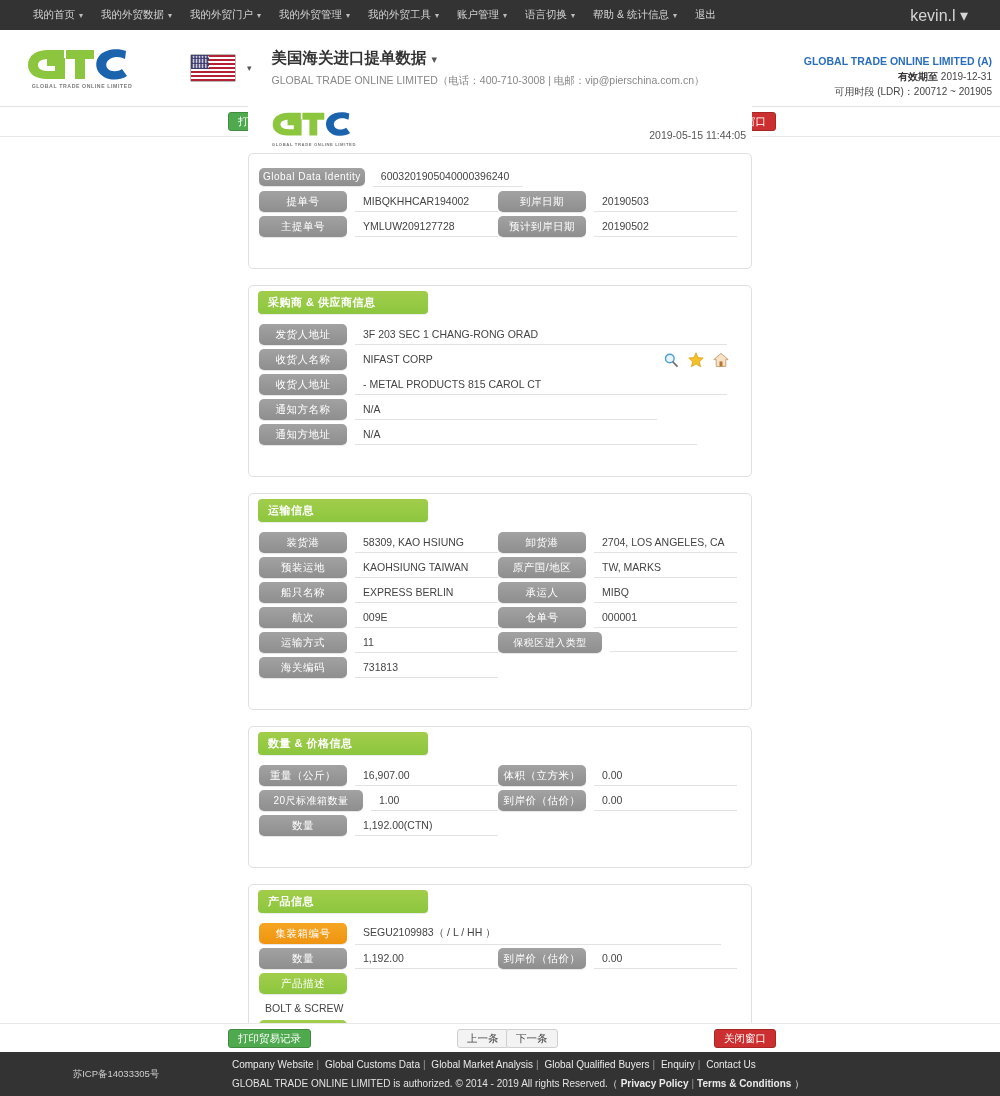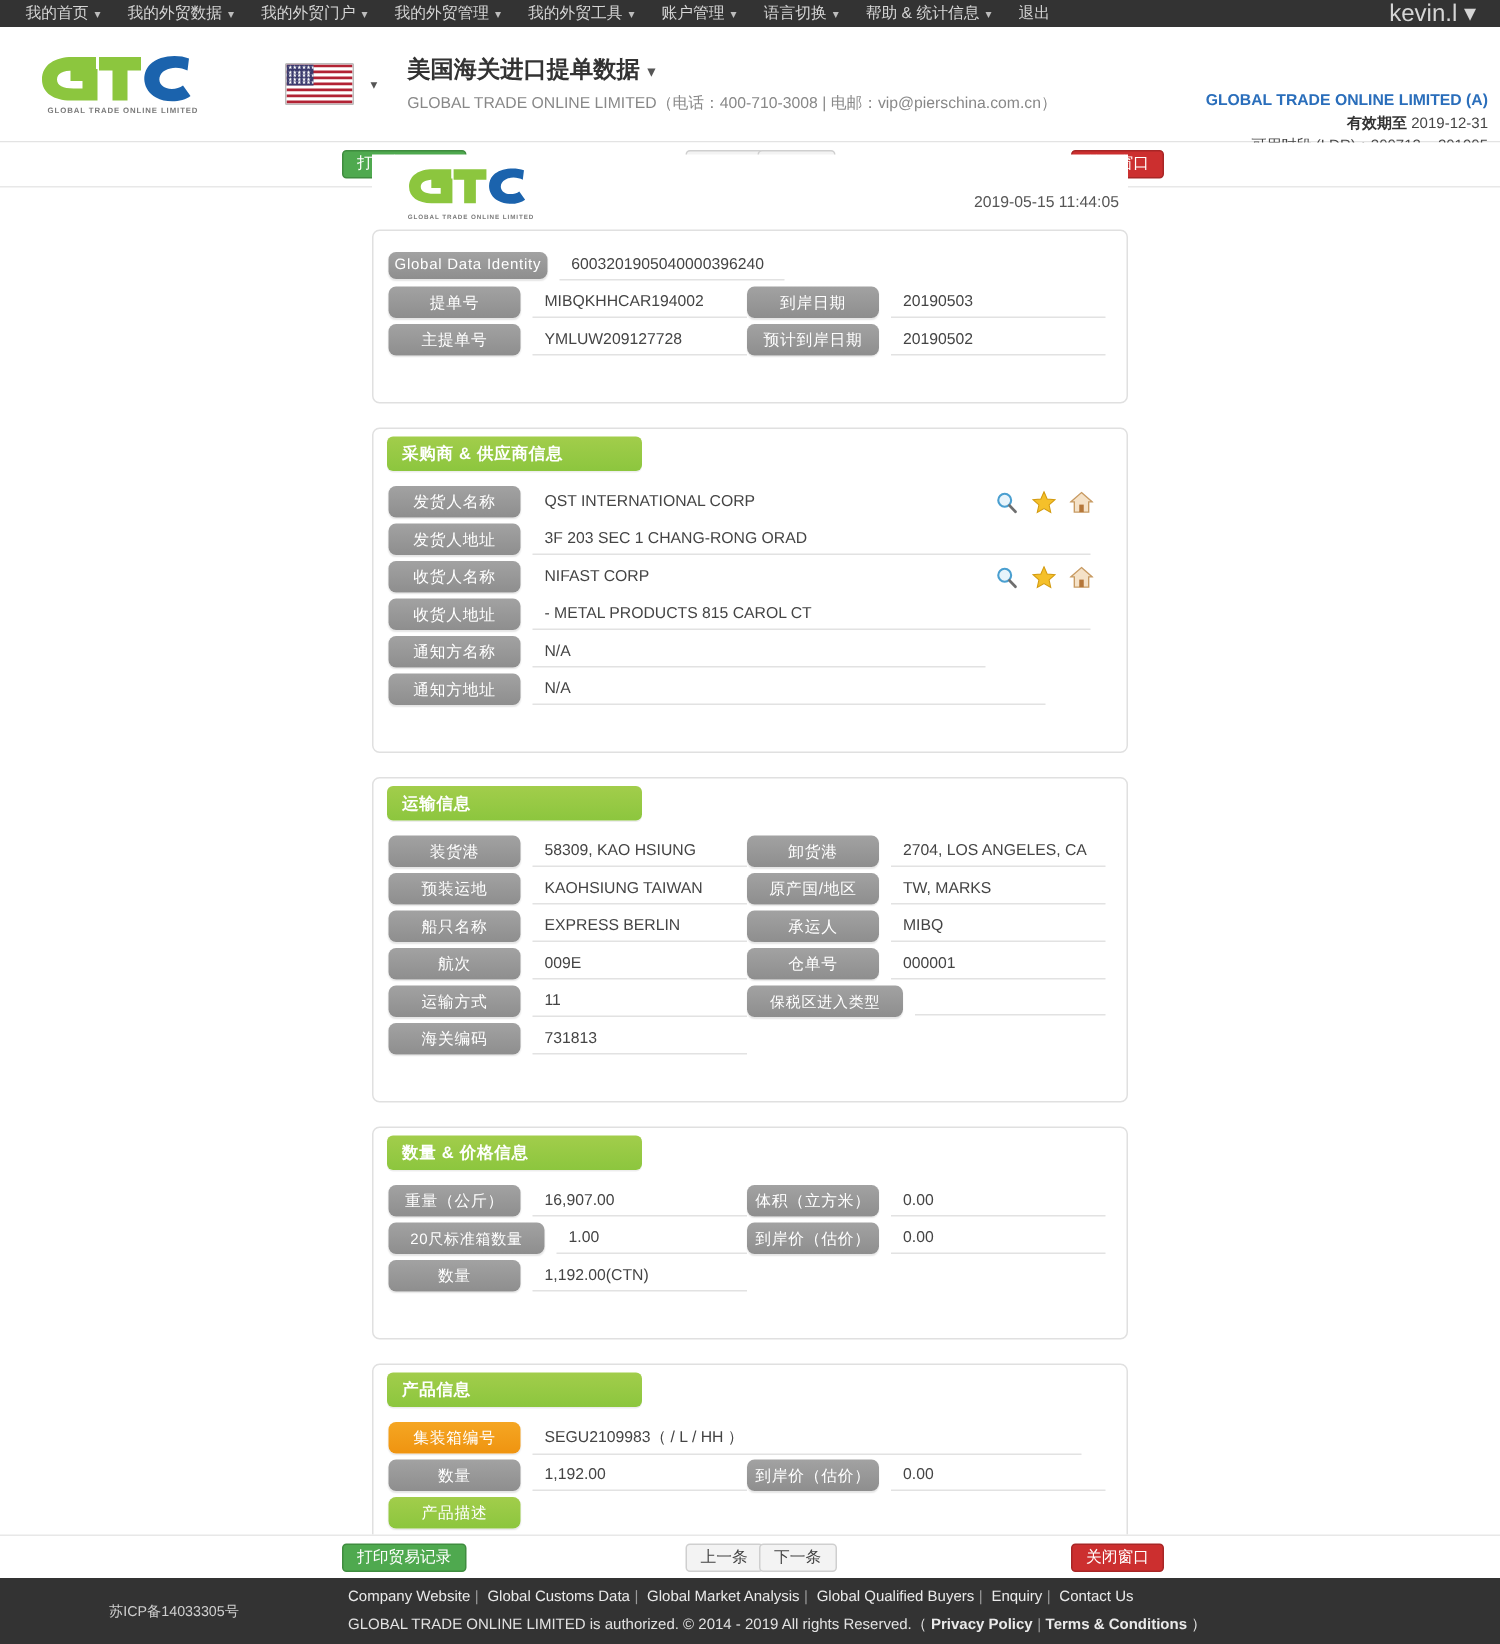--- a/index.html
+++ b/index.html
@@ -9,25 +9,25 @@
     background:#ffffff;
     font-family:"Liberation Sans", sans-serif;
     font-size:12px;
     color:#333;
     position:relative;
     overflow:hidden;
   }
 
   
   .topnav {
-    height:18px;
+    height:30px;
     background:#333333;
     display:flex;
     align-items:center;
-    padding:0 8px;
+    padding:0 24px;
     color:#cccccc;
     font-size:10.5px;
   }
   .topnav .nav-item {
     padding:0 9px;
     white-space:nowrap;
     color:#d5d5d5;
     cursor:pointer;
   }
   .topnav .nav-item .caret {
@@ -92,21 +92,21 @@
   .title-main .caret { font-size:11px; font-weight:normal; color:#555; margin-left:5px;}
   .title-sub {
     font-size:10.5px;
     color:#888;
     margin-top:5px;
   }
 
   .acct-block {
     position:absolute;
     right:8px;
-    top:42px;
+    top:24px;
     text-align:right;
     line-height:15px;
   }
   .acct-name { color:#2a6ebb; font-size:10.5px; font-weight:bold; }
   .acct-line { color:#444; font-size:10px; }
   .acct-line b { color:#333; }
 
   
   .btnbar {
     height:30px;
@@ -380,69 +380,50 @@
       <div class="cell right">
         <span class="lbl">预计到岸日期</span>
         <span class="val">20190502</span>
       </div>
     </div>
   </div>
 
   <div class="card with-title">
     <div class="sect-title">采购商 &amp; 供应商信息</div>
 
+
+    <div class="row">
+      <div class="cell" style="flex:1; padding-right:10px;">
+        <span class="lbl">发货人地址</span>
+        <span class="val">3F 203 SEC 1 CHANG-RONG ORAD</span>
+      </div>
+    </div>
+
     <div class="row">
       <div class="cell" style="flex:1">
-        <span class="lbl">发货人名称</span>
-        <span class="val noline">QST INTERNATIONAL CORP</span>
+        <span class="lbl">收货人名称</span>
+        <span class="val noline">NIFAST CORP</span>
       </div>
       <div class="icon-group">
         <svg class="ic" viewBox="0 0 16 16">
             <circle cx="6.8" cy="6.5" r="4.3" fill="#e8f4fb" stroke="#4a9fd0" stroke-width="1.4"></circle>
             <line x1="10" y1="10" x2="14" y2="14.2" stroke="#6f6f6f" stroke-width="1.8" stroke-linecap="round"></line>
           </svg>
         <svg class="ic" viewBox="0 0 16 16">
             <polygon points="8,0.8 10.1,5.6 15.3,6.1 11.4,9.6 12.5,14.7 8,12 3.5,14.7 4.6,9.6 0.7,6.1 5.9,5.6" fill="#f5c02a" stroke="#d39b10" stroke-width="0.7"></polygon>
           </svg>
         <svg class="ic" viewBox="0 0 16 16">
             <polygon points="8,1.4 15.2,7.6 12.8,7.6 12.8,14.4 3.2,14.4 3.2,7.6 0.8,7.6" fill="#f5e2c8" stroke="#c89b63" stroke-width="0.9"></polygon>
             <rect x="6.5" y="9.4" width="3" height="5" fill="#b5773a"></rect>
           </svg>
       </div>
     </div>
 
     <div class="row">
       <div class="cell" style="flex:1; padding-right:10px;">
-        <span class="lbl">发货人地址</span>
-        <span class="val">3F 203 SEC 1 CHANG-RONG ORAD</span>
-      </div>
-    </div>
-
-    <div class="row">
-      <div class="cell" style="flex:1">
-        <span class="lbl">收货人名称</span>
-        <span class="val noline">NIFAST CORP</span>
-      </div>
-      <div class="icon-group">
-        <svg class="ic" viewBox="0 0 16 16">
-            <circle cx="6.8" cy="6.5" r="4.3" fill="#e8f4fb" stroke="#4a9fd0" stroke-width="1.4"></circle>
-            <line x1="10" y1="10" x2="14" y2="14.2" stroke="#6f6f6f" stroke-width="1.8" stroke-linecap="round"></line>
-          </svg>
-        <svg class="ic" viewBox="0 0 16 16">
-            <polygon points="8,0.8 10.1,5.6 15.3,6.1 11.4,9.6 12.5,14.7 8,12 3.5,14.7 4.6,9.6 0.7,6.1 5.9,5.6" fill="#f5c02a" stroke="#d39b10" stroke-width="0.7"></polygon>
-          </svg>
-        <svg class="ic" viewBox="0 0 16 16">
-            <polygon points="8,1.4 15.2,7.6 12.8,7.6 12.8,14.4 3.2,14.4 3.2,7.6 0.8,7.6" fill="#f5e2c8" stroke="#c89b63" stroke-width="0.9"></polygon>
-            <rect x="6.5" y="9.4" width="3" height="5" fill="#b5773a"></rect>
-          </svg>
-      </div>
-    </div>
-
-    <div class="row">
-      <div class="cell" style="flex:1; padding-right:10px;">
         <span class="lbl">收货人地址</span>
         <span class="val">- METAL PRODUCTS 815 CAROL CT</span>
       </div>
     </div>
 
     <div class="row">
       <div class="cell" style="flex:1; padding-right:80px;">
         <span class="lbl">通知方名称</span>
         <span class="val">N/A</span>
       </div>

